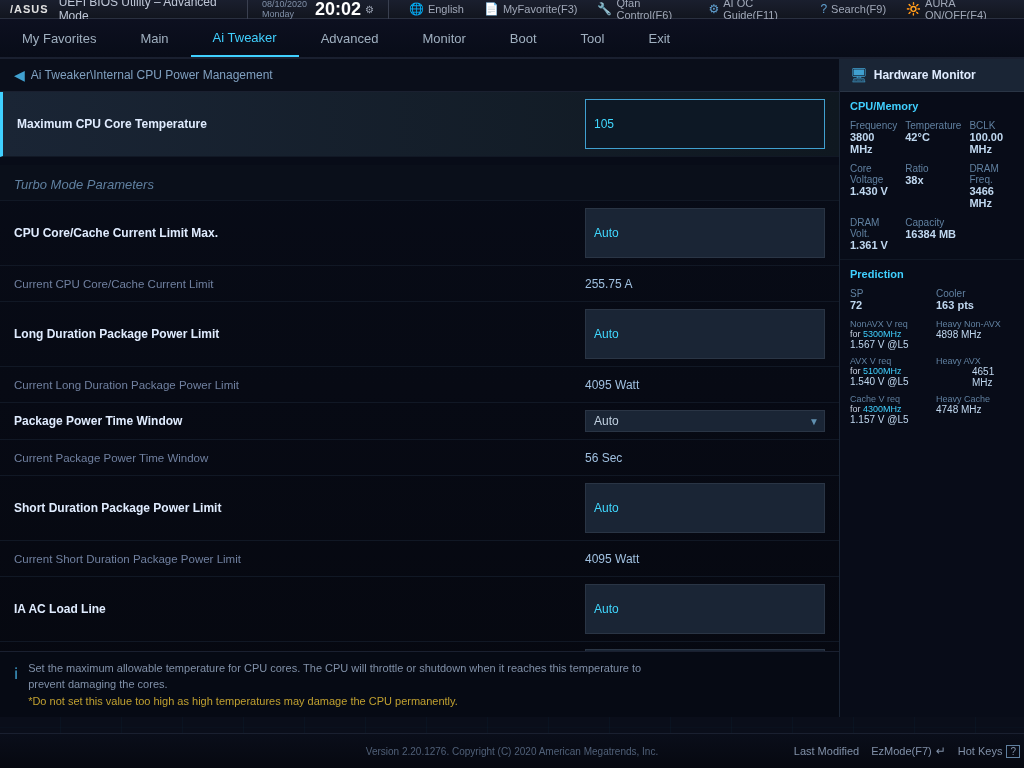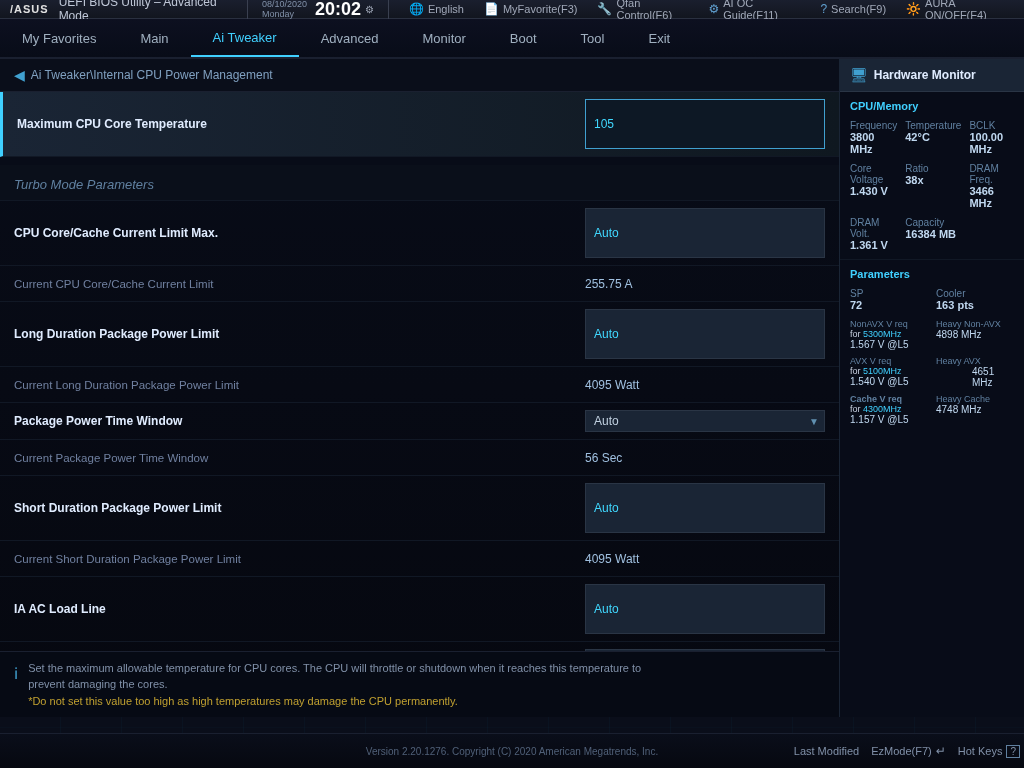--- a/index.html
+++ b/index.html
@@ -596,21 +596,21 @@
           <div class="hw-item-value">1.361 V</div>
         </div>
         <div>
           <div class="hw-item-label">Capacity</div>
           <div class="hw-item-value">16384 MB</div>
         </div>
       </div>
     </div>
 
     <div class="prediction-section">
-      <div class="prediction-title">Parameters</div>
+      <div class="prediction-title">Prediction</div>
       <div class="pred-grid">
         <div>
           <div class="pred-label">SP</div>
           <div class="pred-value">72</div>
         </div>
         <div>
           <div class="pred-label">Cooler</div>
           <div class="pred-value">163 pts</div>
         </div>
       </div>
@@ -636,21 +636,21 @@
             <div style="color:#c0d8f0;font-size:10px;">1.540 V @L5</div>
           </div>
           <div>
             <div style="color:#6080a0;font-size:9px;">Heavy AVX</div>
             <div style="color:#c0d8f0;font-size:10px;margin-left:36px;">4651 MHz</div>
           </div>
         </div>
 
         <div style="display:grid;grid-template-columns:1fr 1fr;gap:2px 8px;">
           <div>
-            <div style="color:#6080a0;font-size:9px;font-weight:bold;">Cache V req</div>
+            <div style="color:#6080a0;font-size:9px;">Cache V req</div>
             <div style="font-size:9px;">for <span style="color:#40d0ff;">4300MHz</span></div>
             <div style="color:#c0d8f0;font-size:10px;">1.157 V @L5</div>
           </div>
           <div>
             <div style="color:#6080a0;font-size:9px;">Heavy Cache</div>
             <div style="color:#c0d8f0;font-size:10px;">4748 MHz</div>
           </div>
         </div>
       </div>
     </div>

